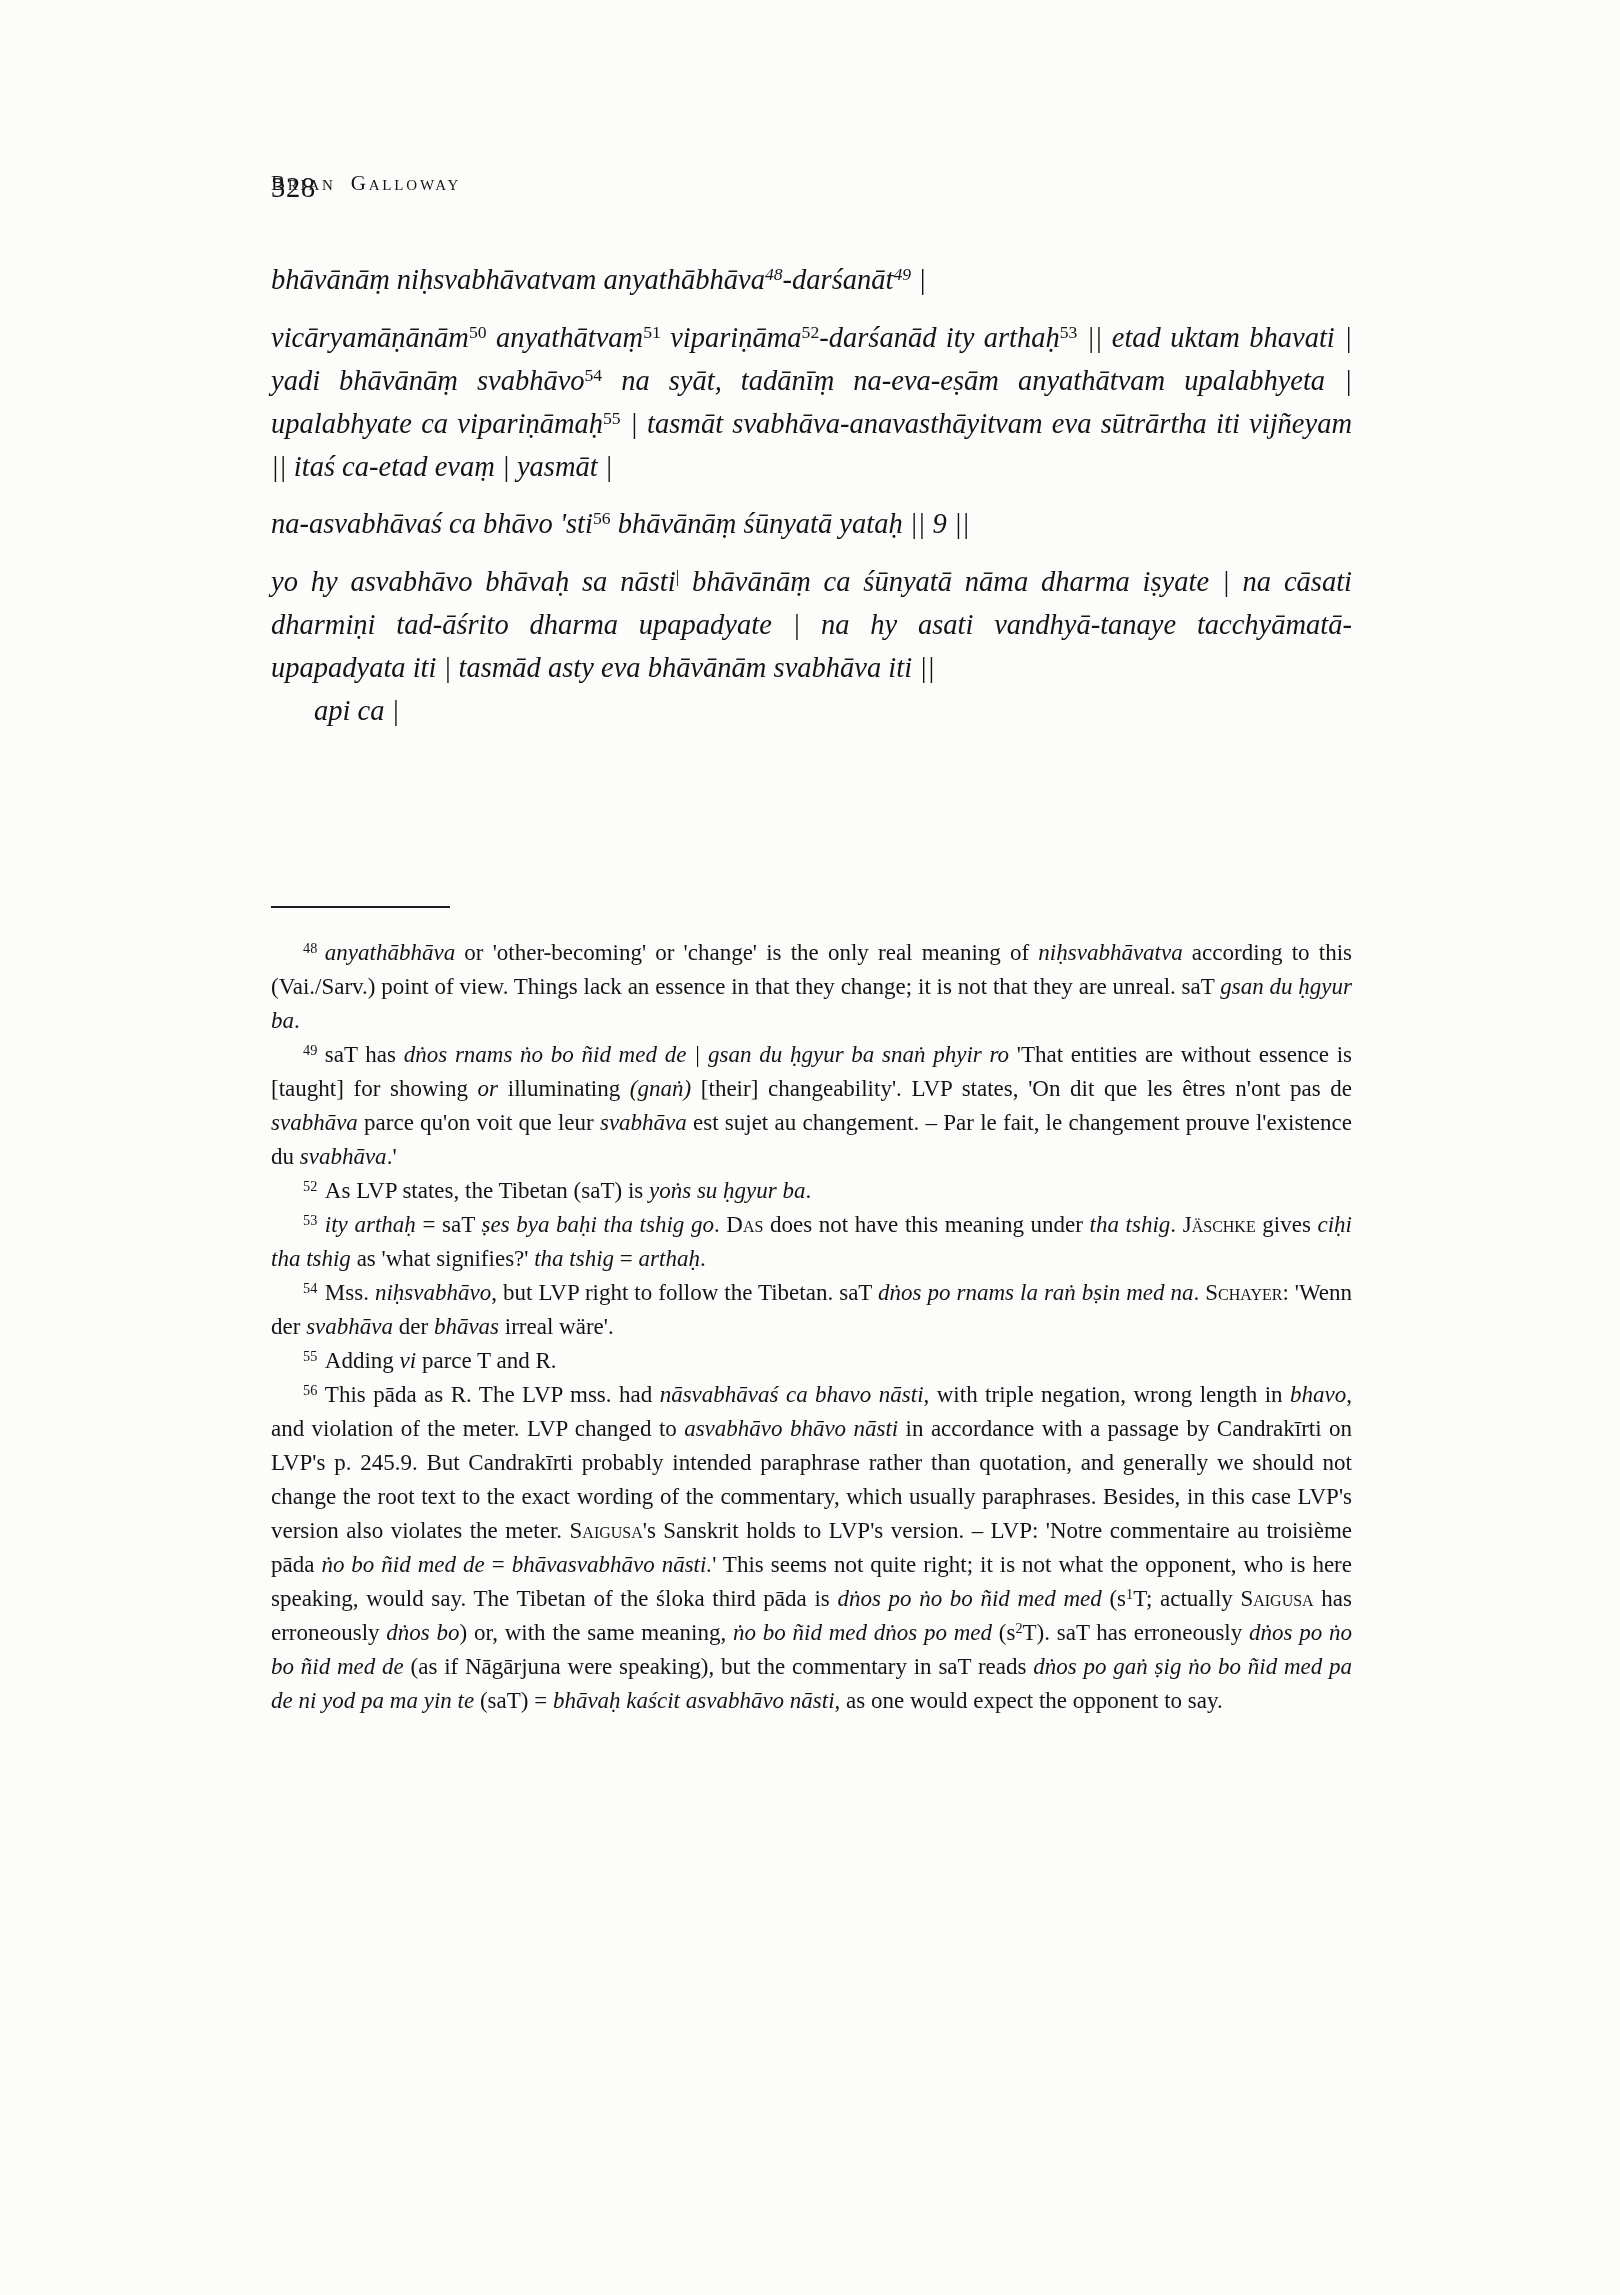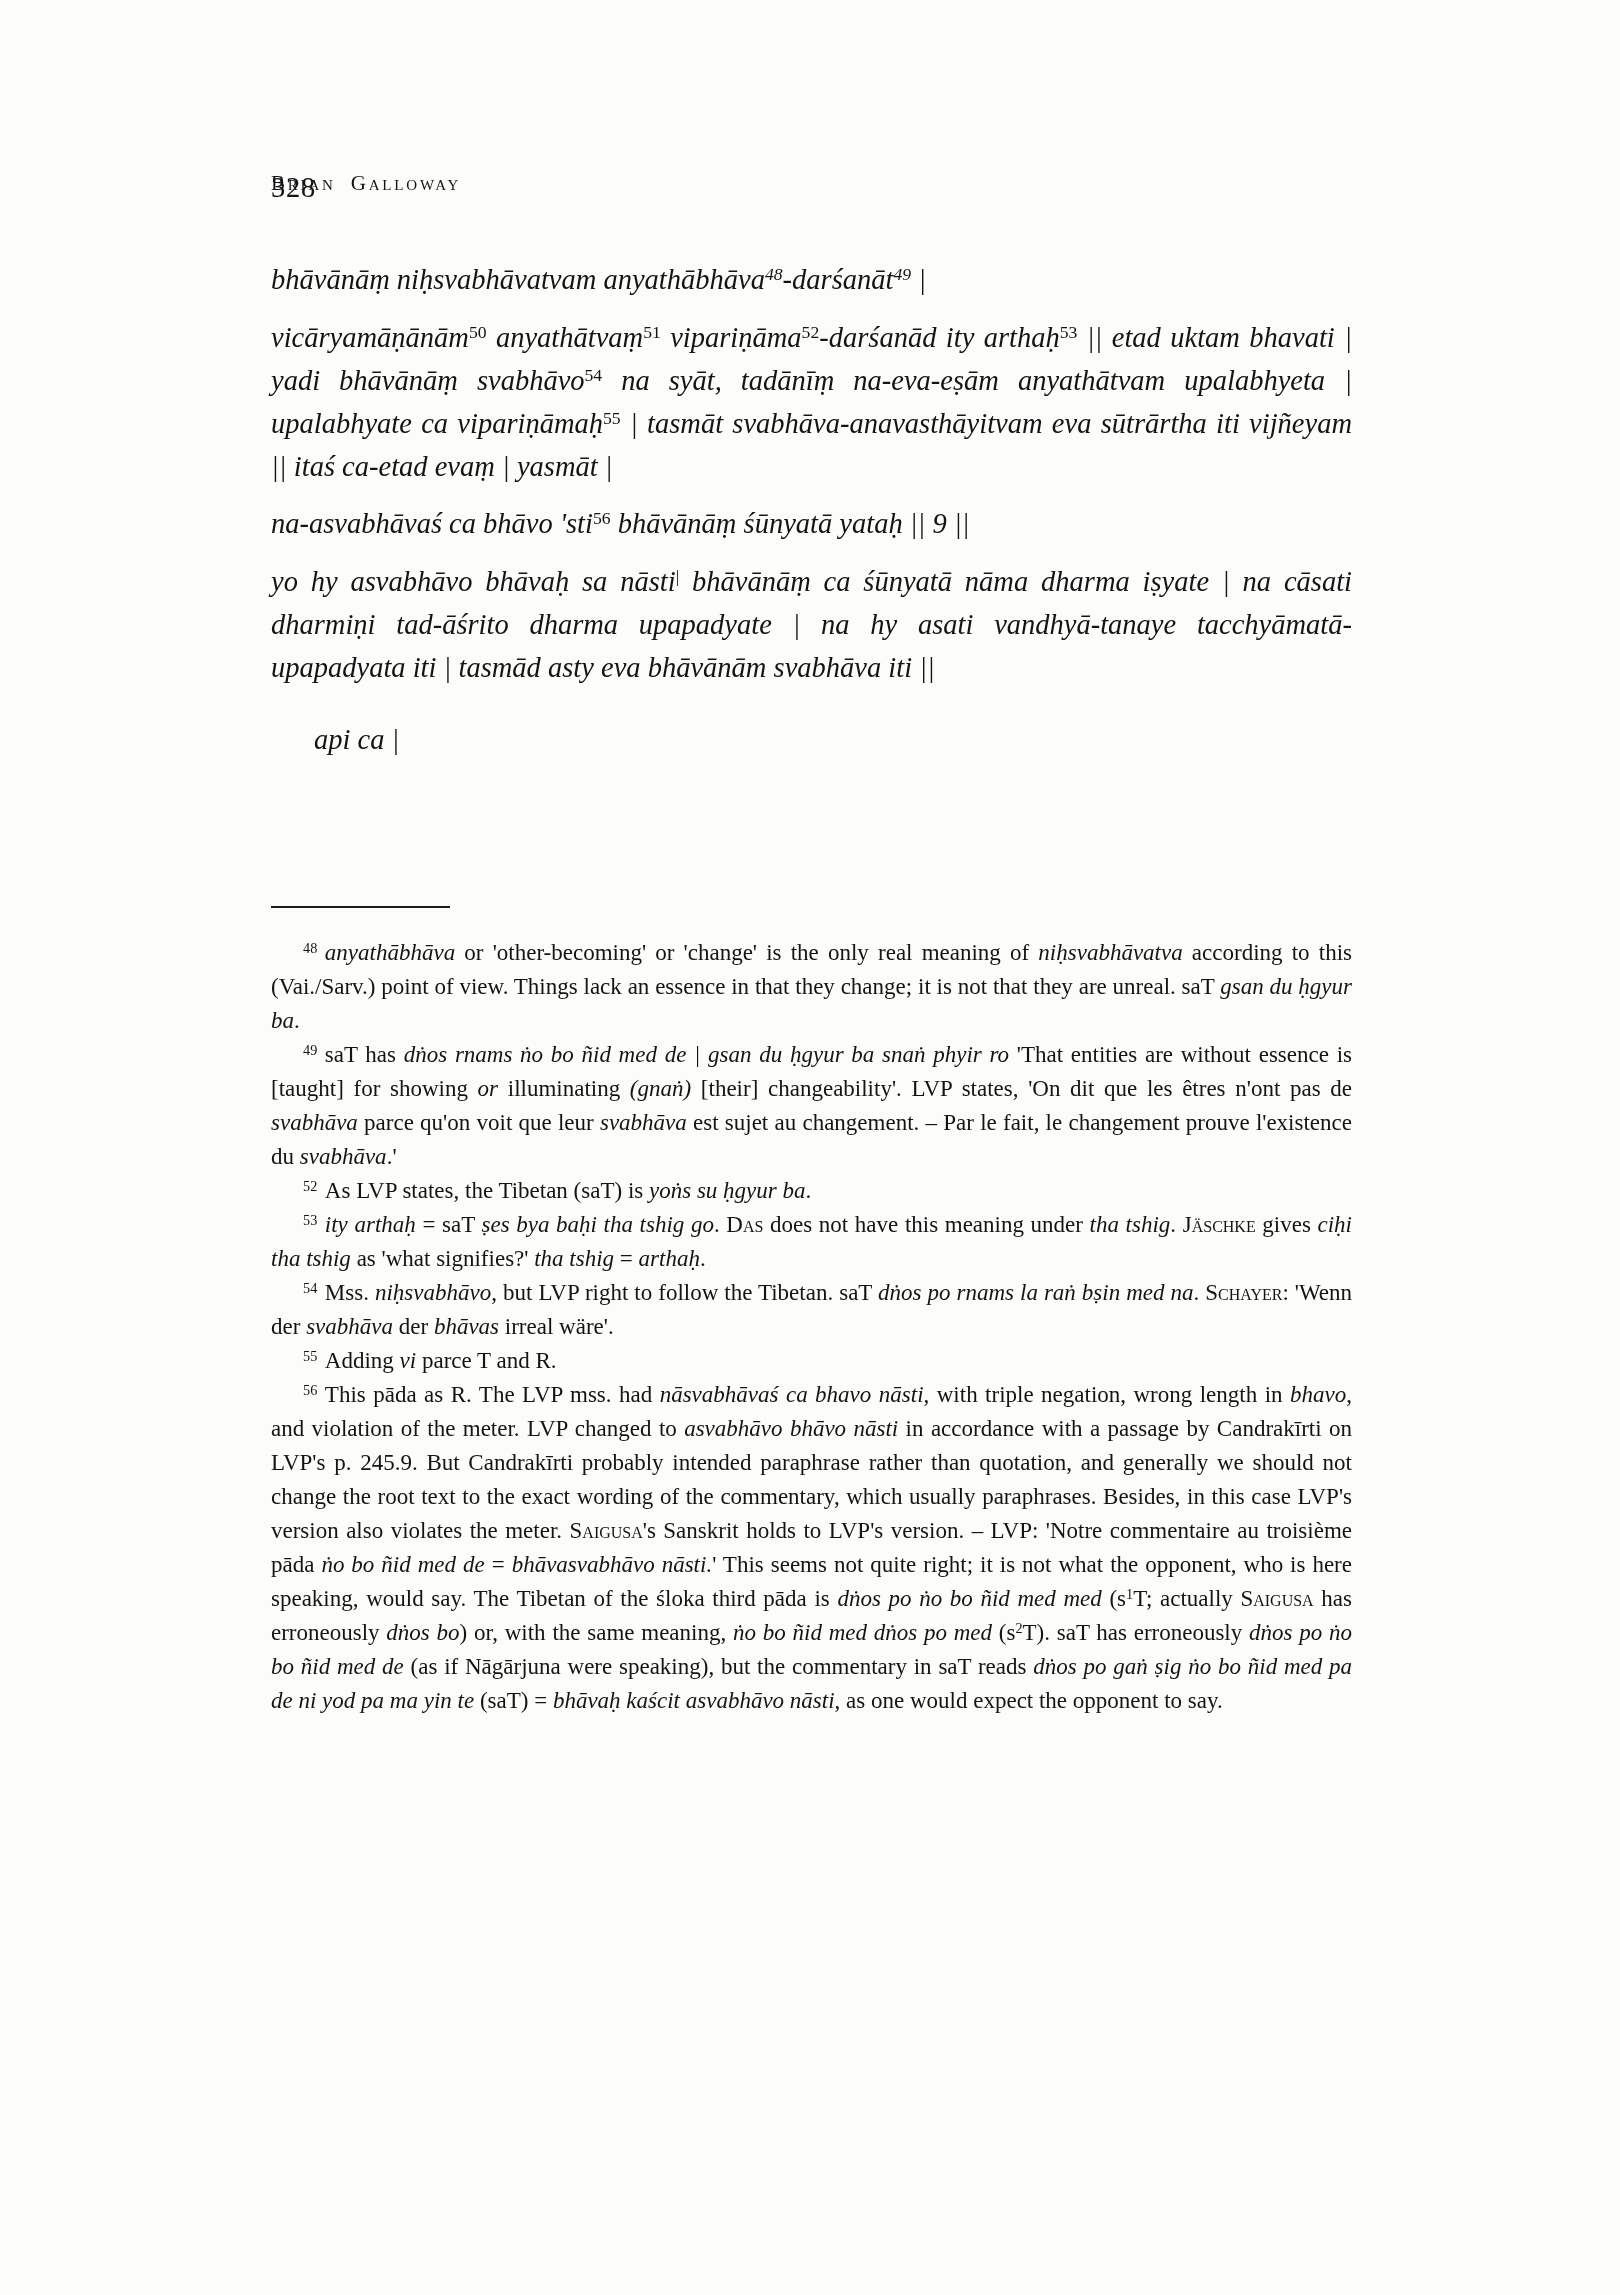--- a/index.html
+++ b/index.html
@@ -43,21 +43,20 @@
     line-height: 43px;
     text-align: justify;
     margin-bottom: 14.6px;
   }
   .para.single { text-align: left; }
   .para.closing { margin-bottom: 0; }
   .para.indent {
     text-align: left;
     text-indent: 43px;
     margin-bottom: 0;
-    margin-top: 29px;
   }
   .footnotes {
     position: absolute;
     top: 906px;
     left: 271px;
     width: 1081px;
   }
   .fn-rule {
     width: 179px;
     border-top: 2.1px solid #1c1c1c;

